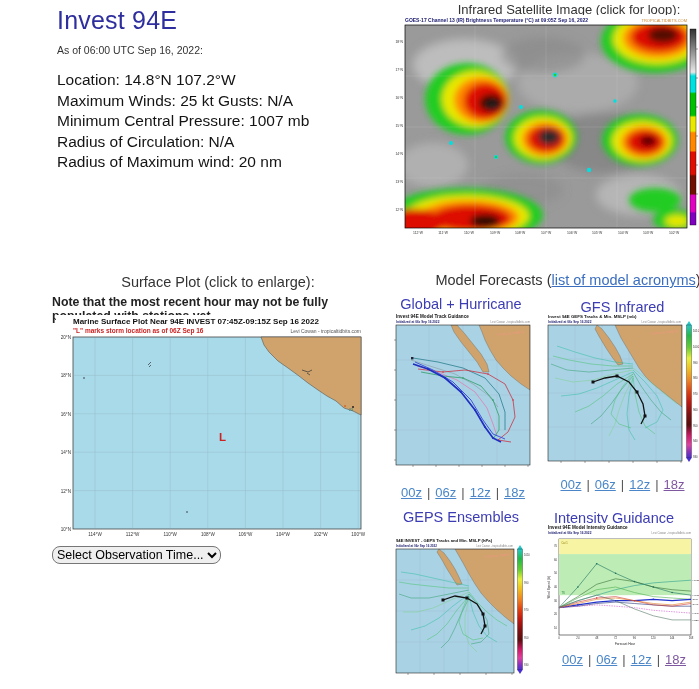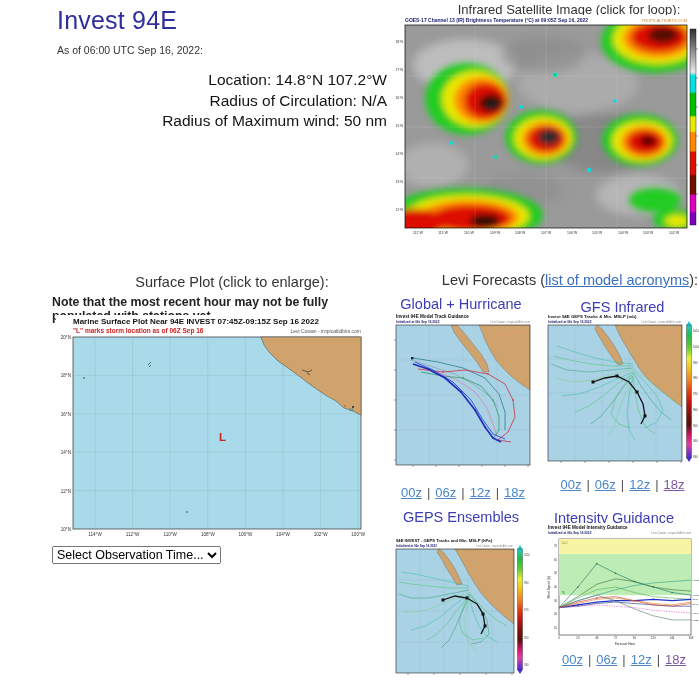--- a/index.html
+++ b/index.html
@@ -3,31 +3,31 @@
 <meta charset="utf-8">
 <style>
   html,body{margin:0;padding:0;background:#fff;}
   body{font-family:"Liberation Sans", sans-serif;color:#1b1b1b;}
   .page{position:relative;width:699px;height:689px;background:#fff;overflow:hidden;margin-left:48px;}
 
   
   .storm-info{position:absolute;left:9px;top:6px;width:330px;}
   .storm-title{margin:0;font-size:25px;font-weight:500;color:#2e2e9e;letter-spacing:.2px;}
   .storm-asof{margin-top:9px;font-size:10.5px;font-weight:400;color:#333;}
-  .storm-lines{margin-top:14px;font-size:15.5px;line-height:20.5px;color:#141414;text-align:right;}
+  .storm-lines{margin-top:14px;font-size:15.5px;line-height:20.5px;color:#141414;}
 
   
   .sat-heading{position:absolute;left:345px;top:2px;width:352px;text-align:center;font-size:13px;color:#333;}
   .sat-img{position:absolute;left:345px;top:15px;width:313px;height:228px;cursor:pointer;}
 
   
-  .surf-heading{position:absolute;left:14px;top:274px;width:340px;text-align:center;font-size:14.5px;color:#333;}
+  .surf-heading{position:absolute;left:0;top:274px;width:340px;text-align:center;font-size:14.5px;color:#333;}
   .surf-note{position:absolute;left:4px;top:295px;width:336px;font-size:12.3px;font-weight:700;color:#222;}
   .surf-map{position:absolute;left:8px;top:315px;width:312px;height:228px;cursor:pointer;}
-  .obs-select{position:absolute;left:4px;top:546px;font-size:12.5px;font-family:"Liberation Sans",sans-serif;}
+  .obs-select{position:absolute;left:4px;top:546px;font-size:12.5px;font-family:"Liberation Sans",sans-serif;border-radius:8px;}
 
   
   .models-heading{position:absolute;left:345px;top:272px;width:354px;text-align:center;font-size:14.5px;color:#333;}
   .models-heading a{color:#3a6ebf;text-decoration:underline;cursor:pointer;}
   .chart-heading{position:absolute;text-align:center;font-size:14.5px;color:#3c3cb4;}
   .h-track{left:338px;top:296px;width:150px;}
   .h-gefs{left:497px;top:299px;width:155px;}
   .h-geps{left:338px;top:509px;width:150px;}
   .h-int{left:487px;top:510px;width:158px;}
   .chart{position:absolute;cursor:pointer;}
@@ -48,22 +48,24 @@
 </head>
 <body>
 
 <div class="page">
 
   <section class="storm-info">
     <h1 class="storm-title">Invest 94E</h1>
     <div class="storm-asof">As of 06:00 UTC Sep 16, 2022:</div>
     <div class="storm-lines">
       <div>Location: 14.8°N 107.2°W</div>
+      <div>Maximum Winds: 25 kt  Gusts: N/A</div>
+      <div>Minimum Central Pressure: 1007 mb</div>
       <div>Radius of Circulation: N/A</div>
-      <div>Radius of Maximum wind: 50 nm</div>
+      <div>Radius of Maximum wind: 20 nm</div>
     </div>
   </section>
 
   <div class="sat-heading">Infrared Satellite Image (click for loop):</div>
   <div class="sat-img">
     <svg width="313" height="228" viewBox="0 0 313 228">
       <defs>
         <clipPath id="satclip">
             <rect x="12" y="10" width="282" height="203"></rect>
           </clipPath>
@@ -274,21 +276,21 @@
         <text x="227" y="221">104°W</text>
         <text x="264.6" y="221">102°W</text>
         <text x="302.2" y="221">100°W</text>
       </g>
     </svg>
   </div>
   <select class="obs-select">
     <option>Select Observation Time...</option>
   </select>
 
-  <div class="models-heading"><span>Levi Forecasts (</span><a>list of model acronyms</a><span>):</span></div>
+  <div class="models-heading"><span>Model Forecasts (</span><a>list of model acronyms</a><span>):</span></div>
 
   <div class="chart-heading h-track">Global + Hurricane Models</div>
   <div class="chart c-track">
     <svg width="140" height="162" viewBox="0 0 140 162">
       <defs>
           <clipPath id="tclip">
             <rect x="3" y="13" width="134" height="140"></rect>
           </clipPath>
         </defs>
       <rect width="140" height="162" fill="#fff"></rect>

